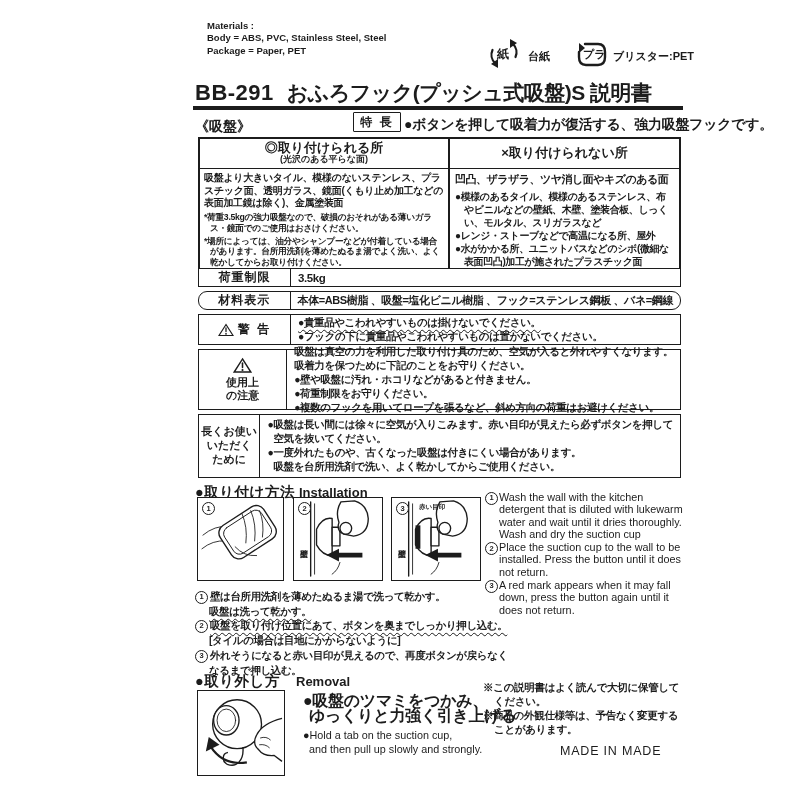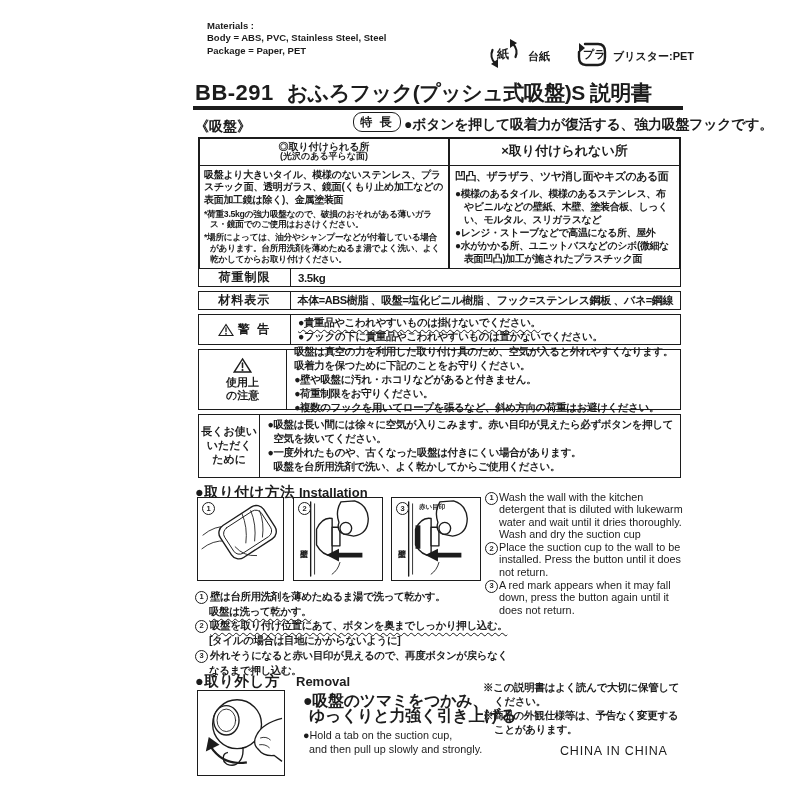--- a/index.html
+++ b/index.html
@@ -11,30 +11,30 @@
   
   .materials{left:174px;top:20px;font-size:9.5px;line-height:1.3;font-weight:bold;}
   .title-row{left:162px;top:79px;display:flex;align-items:baseline;gap:13px;white-space:nowrap;}
   .model{font-size:22px;font-weight:bold;letter-spacing:0.5px;}
   .title{font-size:21px;font-weight:bold;letter-spacing:-0.5px;}
   .rule{left:160px;top:106px;width:490px;height:4px;background:#1c1c1c;}
   .recycle-label{font-size:11px;font-weight:bold;}
   .mark-char{position:absolute;font-weight:bold;}
   
   .kyuban{left:162px;top:118px;font-size:14px;font-weight:bold;}
-  .badge{left:320px;top:112px;width:46px;height:18px;border:1.5px solid #1c1c1c;border-radius:9px;
+  .badge{left:320px;top:112px;width:46px;height:18px;border:1.5px solid #1c1c1c;border-radius:1px;
          display:flex;align-items:center;justify-content:center;font-size:12px;font-weight:bold;letter-spacing:2px;}
   .feature-text{left:371px;top:116px;font-size:14px;font-weight:bold;white-space:nowrap;letter-spacing:-0.3px;}
   
   .surf{left:165px;top:137px;width:483px;border:2px solid #1c1c1c;box-sizing:border-box;}
   .surf-head{display:grid;grid-template-columns:250px 1fr;border-bottom:1.5px solid #1c1c1c;}
   .surf-body{display:grid;grid-template-columns:250px 1fr;}
   .cell-l{border-right:2px solid #1c1c1c;box-sizing:border-box;}
   .surf-head .hd{text-align:center;padding:2px 0 3px;}
-  .hd-main{font-size:10px;font-weight:bold;line-height:1.1;}
+  .hd-main{font-size:13px;font-weight:bold;line-height:1.1;}
   .hd-sub{font-size:9px;font-weight:bold;line-height:1.1;}
   .hd-center{display:flex;align-items:center;justify-content:center;font-size:13px;font-weight:bold;}
   .okbody{padding:3px 4px 4px;min-height:96px;box-sizing:border-box;}
   .ok-main{font-size:10px;font-weight:bold;line-height:1.26;letter-spacing:-0.3px;}
   .ok-note{font-size:8.7px;font-weight:bold;line-height:1.24;letter-spacing:-0.3px;padding-left:6px;text-indent:-6px;margin-top:2px;}
   .ngbody{padding:3px 5px 4px;box-sizing:border-box;}
   .ng-title{font-size:11px;font-weight:bold;letter-spacing:-0.5px;margin-bottom:3px;}
   .ng-item{font-size:10px;font-weight:bold;line-height:1.3;letter-spacing:-0.4px;padding-left:9px;text-indent:-9px;}
   
   .spec{position:absolute;left:165px;width:483px;border:1.5px solid #1c1c1c;box-sizing:border-box;display:flex;background:#fff;}
@@ -137,21 +137,21 @@
     </div>
   </div>
 
   <div class="spec" style="top:268px;height:19px;">
     <div class="spec-label" style="font-size:12px;letter-spacing:1px;">荷重制限</div>
     <div class="spec-content">
         <span class="spec-line" style="font-size:11.5px;">3.5kg</span>
       </div>
   </div>
 
-  <div class="spec" style="top:291px;height:19px;">
+  <div class="spec" style="top:291px;height:19px;border-radius:9px;">
     <div class="spec-label" style="font-size:12px;letter-spacing:1px;">材料表示</div>
     <div class="spec-content">
         <span class="spec-line" style="font-size:11px;">本体=ABS樹脂 、吸盤=塩化ビニル樹脂 、フック=ステンレス鋼板 、バネ=鋼線</span>
       </div>
   </div>
 
   <div class="spec" style="top:314px;height:31px;">
     <div class="spec-label">
       <div class="tri-row">
         <svg width="16" height="14" viewBox="0 0 16 14">
@@ -314,15 +314,15 @@
     <div>●Hold a tab on the suction cup,</div>
     <div class="ind">and  then pull up slowly and strongly.</div>
   </div>
 
   <div class="abs notes">
     <div class="note pre">※この説明書はよく読んで大切に保管して
 ください。</div>
     <div class="note pre">※商品の外観仕様等は、予告なく変更する
 ことがあります。</div>
   </div>
-  <div class="abs made-in">CHINA IN CHINA</div>
+  <div class="abs made-in">MADE IN MADE</div>
 
 </div>
 
 </body></html>

